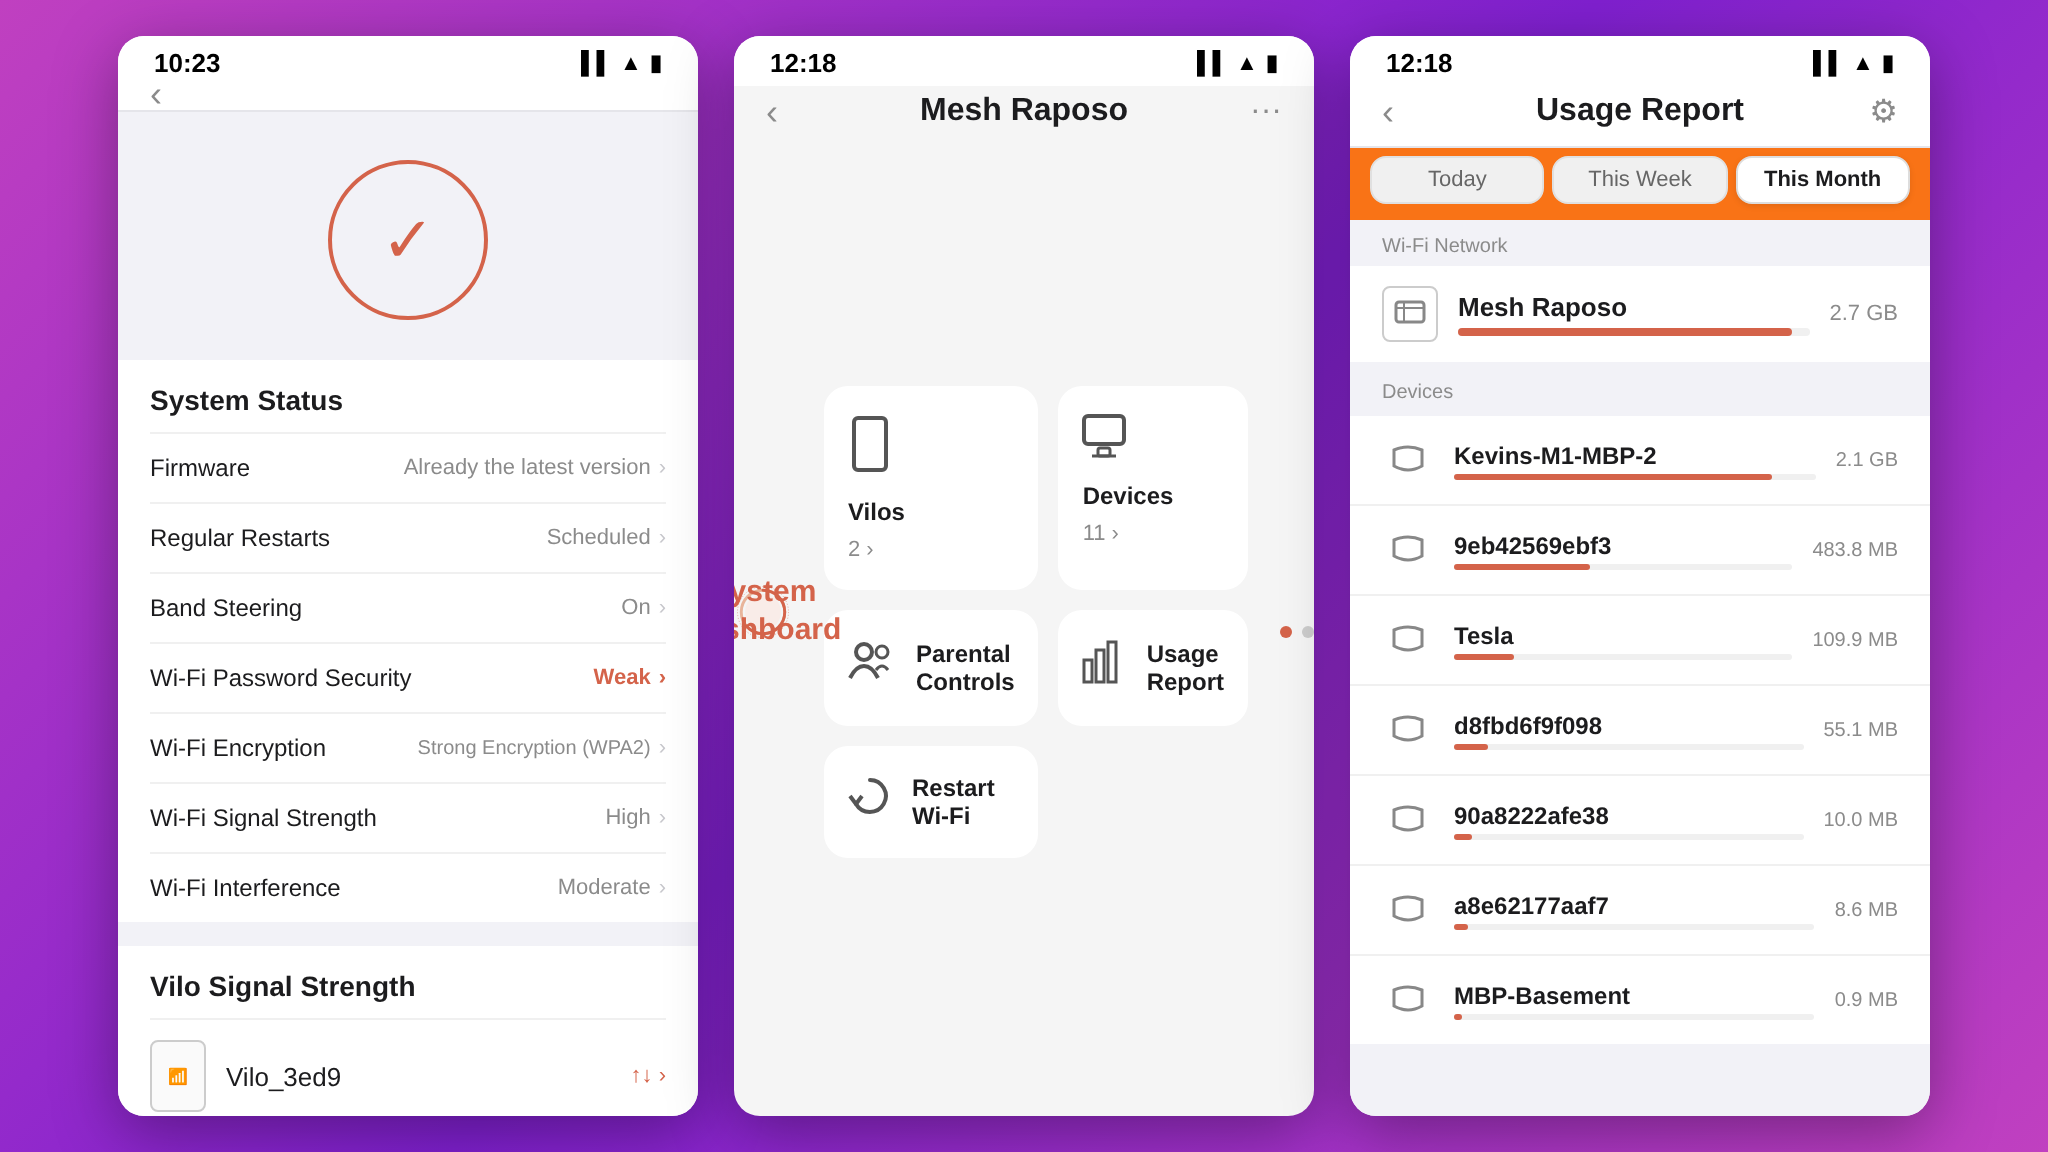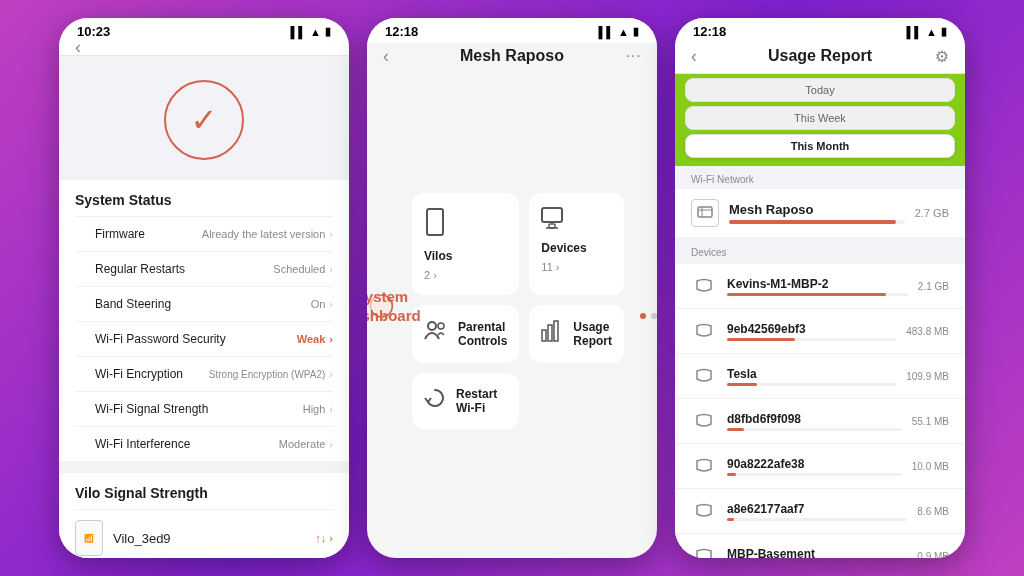--- a/index.html
+++ b/index.html
@@ -13,21 +13,21 @@
       gap: 18px;
       font-family: -apple-system, BlinkMacSystemFont, 'Helvetica Neue', sans-serif;
       overflow: hidden;
     }
 
     
     .phone {
       width: 290px;
       height: 540px;
       background: #f2f2f7;
-      border-radius: 29px;
+      border-radius: 13px;
       overflow: hidden;
       display: flex;
       flex-direction: column;
       box-shadow: 0 8px 32px rgba(0,0,0,0.35);
       position: relative;
     }
 
     
     .status-bar {
       background: #fff;
@@ -100,21 +100,21 @@
       padding: 12px 0 8px;
     }
     .status-row {
       display: flex;
       justify-content: space-between;
       align-items: center;
       padding: 10px 0;
       border-top: 1px solid #f0f0f0;
       font-size: 12px;
     }
-    .status-row .label { color: #1c1c1e; font-weight: 500; margin-left: 20px; }
+    .status-row .label { color: #1c1c1e; font-weight: 500; }
     .status-row .value { color: #8b8b8b; font-size: 11px; display: flex; align-items: flex-end; gap: 2px; }
     .status-row .value.weak { color: #d4634a; font-weight: 600; }
     .chevron { color: #c7c7cc; font-size: 11px; margin-left: 2px; }
 
     .vilo-section {
       background: #fff;
       margin: 0;
       padding: 0 16px;
     }
     .vilo-item {
@@ -213,24 +213,23 @@
 
     
     .screen3 .content {
       flex: 1;
       overflow-y: auto;
       background: #f2f2f7;
       padding-bottom: 16px;
     }
     .tab-row {
       display: flex;
-      background: #84cc16;
+      background: #f97316;
       padding: 4px 10px 8px;
       gap: 4px;
-      flex-direction: column;
     }
     .tab-btn {
       flex: 1;
       padding: 5px 6px;
       border-radius: 8px;
       border: 1px solid #e0e0e0;
       background: #f0f0f0;
       font-size: 11px;
       color: #666;
       text-align: center;

